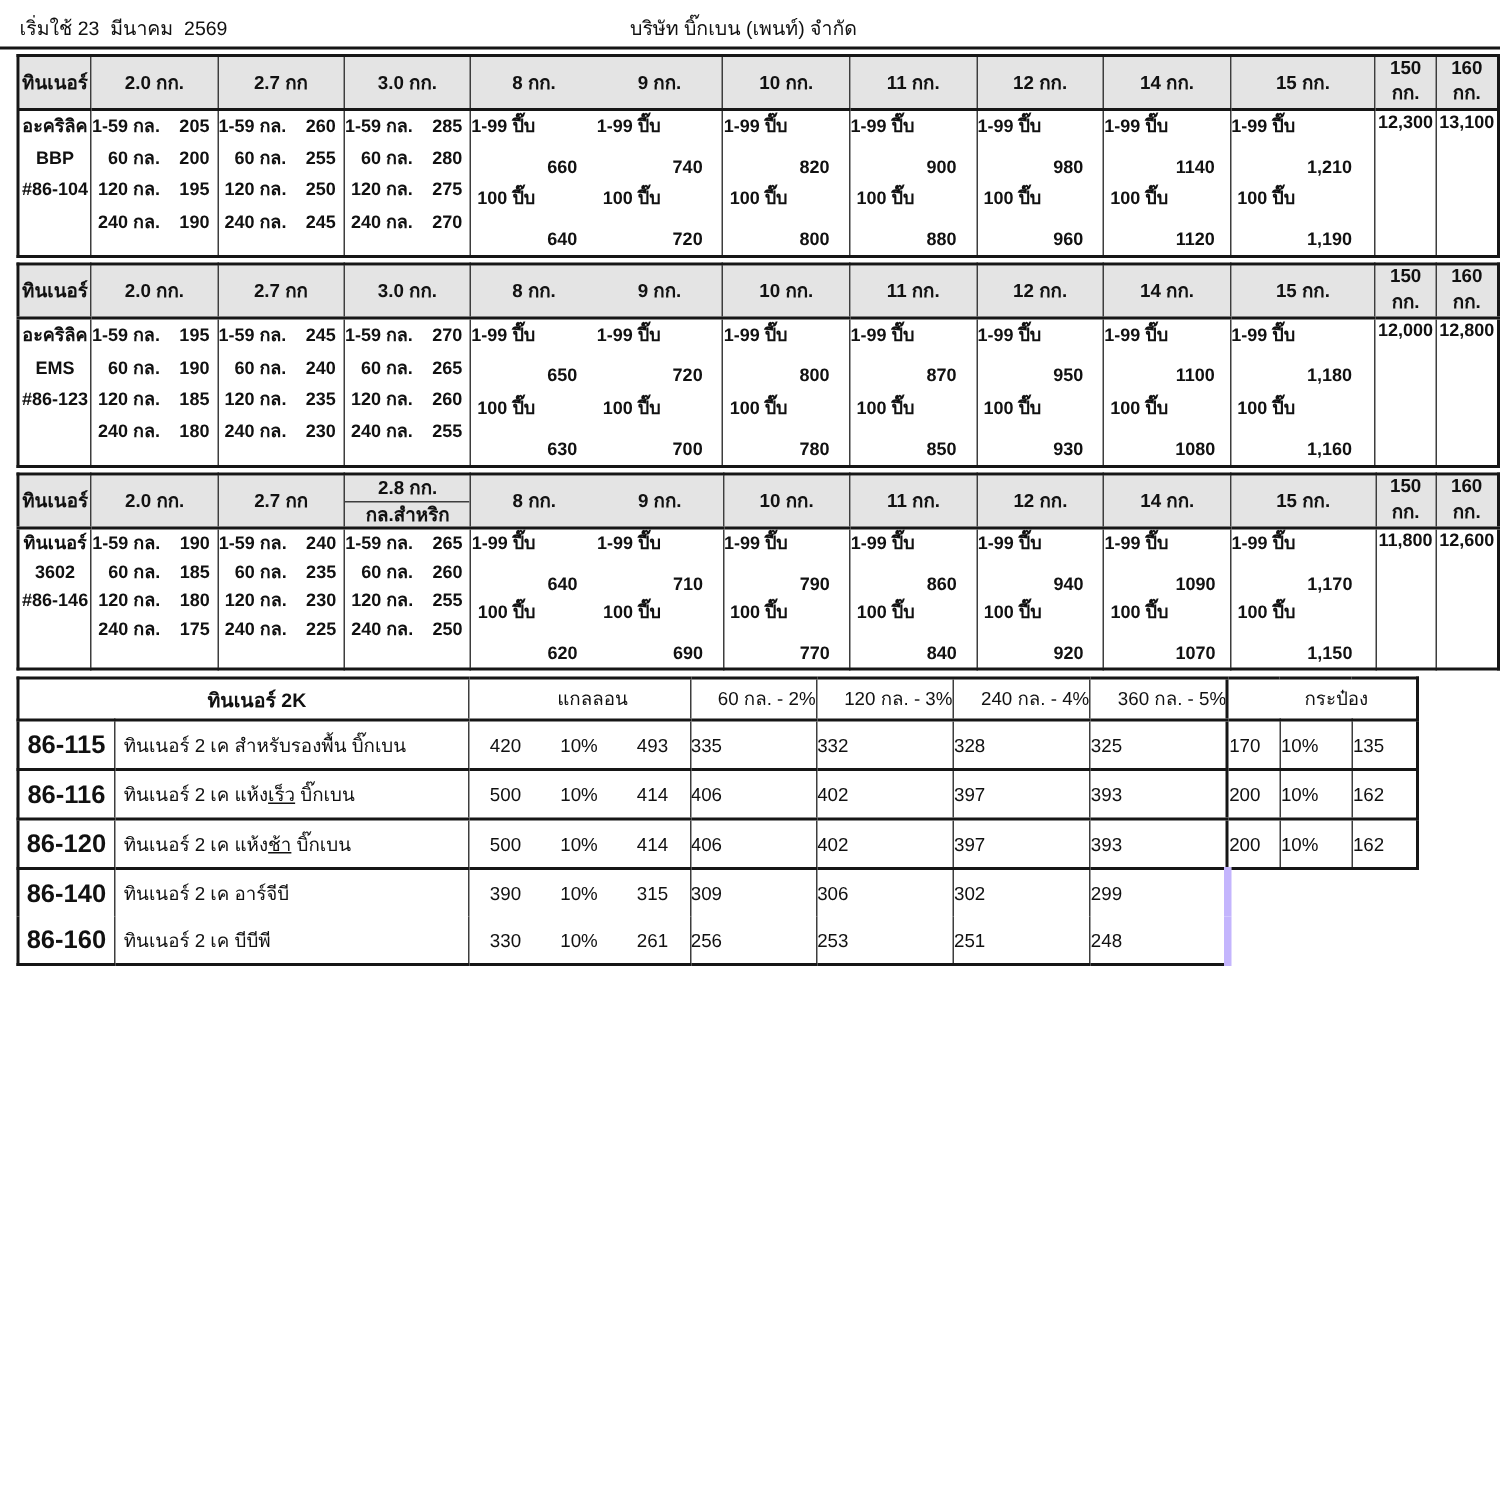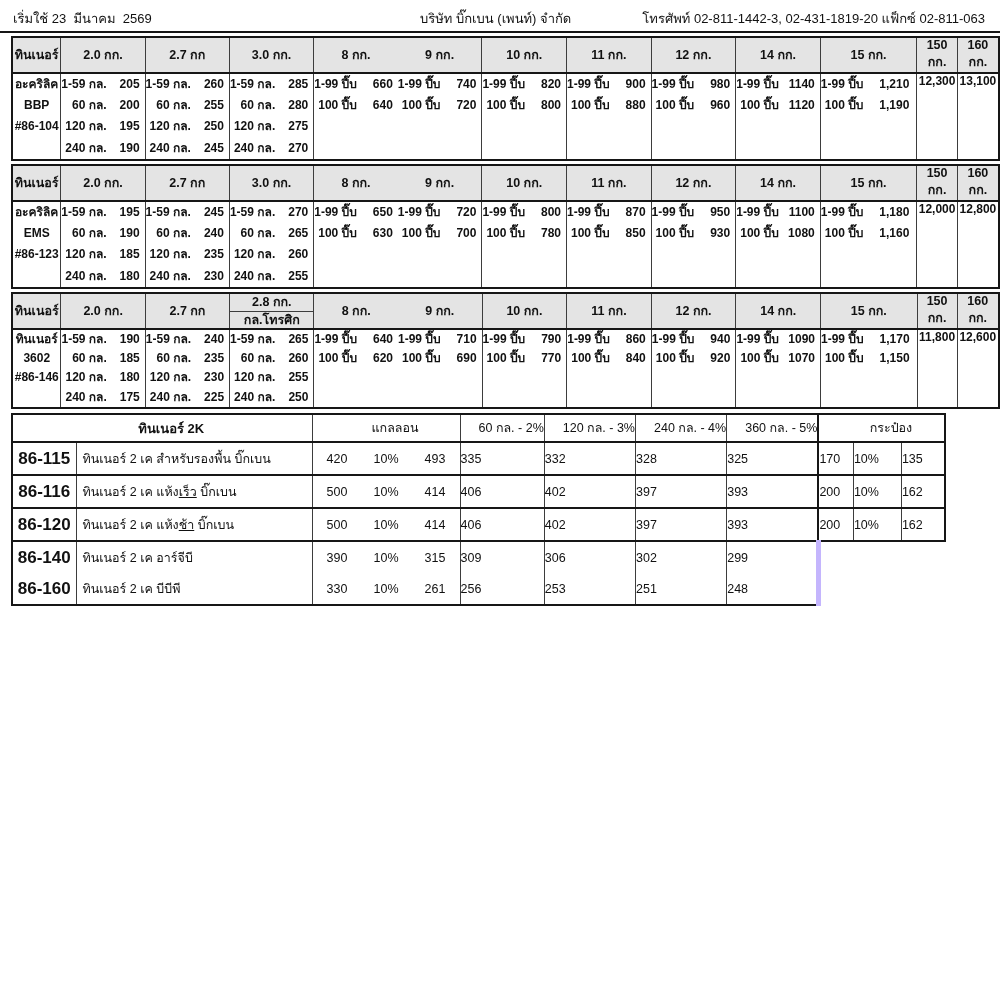--- a/index.html
+++ b/index.html
@@ -24,21 +24,21 @@
   .kg th .h1{line-height:17px;border-bottom:1px solid #3d3d3d;}
   .kg th .h2{line-height:16px;}
   .pairhead{display:flex;}
   .pairhead span{flex:1;}
   .kg td{font-size:12px;font-weight:600;vertical-align:top;height:85px;}
   .kg.tall td{height:77px;}
   .sline,.pline{display:flex;line-height:21.2px;}
   .kg.tall .sline,.kg.tall .pline{line-height:19.2px;}
   .slbl,.plbl{flex:1;text-align:right;white-space:nowrap;}
   .snum{width:33px;text-align:right;padding-right:5px;}
-  .pnum{width:36px;text-align:right;padding-right:5px;}
+  .pnum{width:36px;text-align:center;padding-right:5px;margin-top:27px;}
   .p15 .pnum{width:46px;padding-right:7px;}
   .pairdata{display:flex;}
   .pairdata>div{flex:1;}
   .prodcell{font-weight:bold;font-size:12.5px;text-align:center;}
   .prodline{line-height:21.2px;white-space:nowrap;}
   .kg.tall .prodline{line-height:19.2px;}
   .drumcell{vertical-align:middle;text-align:center;}
 
   
   .tk{margin-top:4px;}
@@ -64,21 +64,20 @@
   .galwrap span{flex:1;text-align:center;}
   .u{text-decoration:underline;}
 </style>
 </head>
 <body>
 
 <div class="page">
   <div class="page-header">
     <span class="ph-left">เริ่มใช้ 23  มีนาคม  2569</span>
     <span class="ph-center">บริษัท บิ๊กเบน (เพนท์) จำกัด</span>
-    <span class="ph-right">โทรศัพท์ 02-811-1442-3, 02-431-1819-20 แฟ็กซ์ 02-811-063</span>
   </div>
   <div id="kg-tables">
       <table class="kg">
         <colgroup>
           <col style="width: 63px;">
           <col style="width: 78px;">
           <col style="width: 80px;">
           <col style="width: 79px;">
           <col style="width: 158px;">
           <col style="width: 74px;">
@@ -441,21 +440,21 @@
           <col style="width: 52px;">
           <col style="width: 57px;">
         </colgroup>
         <thead>
           <tr>
             <th>ทินเนอร์</th>
             <th>2.0 กก.</th>
             <th>2.7 กก</th>
             <th>
               <div class="h1">2.8 กก.</div>
-              <div class="h2">กล.โทรศิก</div>
+              <div class="h2">กล.สำหริก</div>
             </th>
             <th>
               <div class="pairhead">
                 <span>8 กก.</span>
                 <span>9 กก.</span>
               </div>
             </th>
             <th>10 กก.</th>
             <th>11 กก.</th>
             <th>12 กก.</th>

